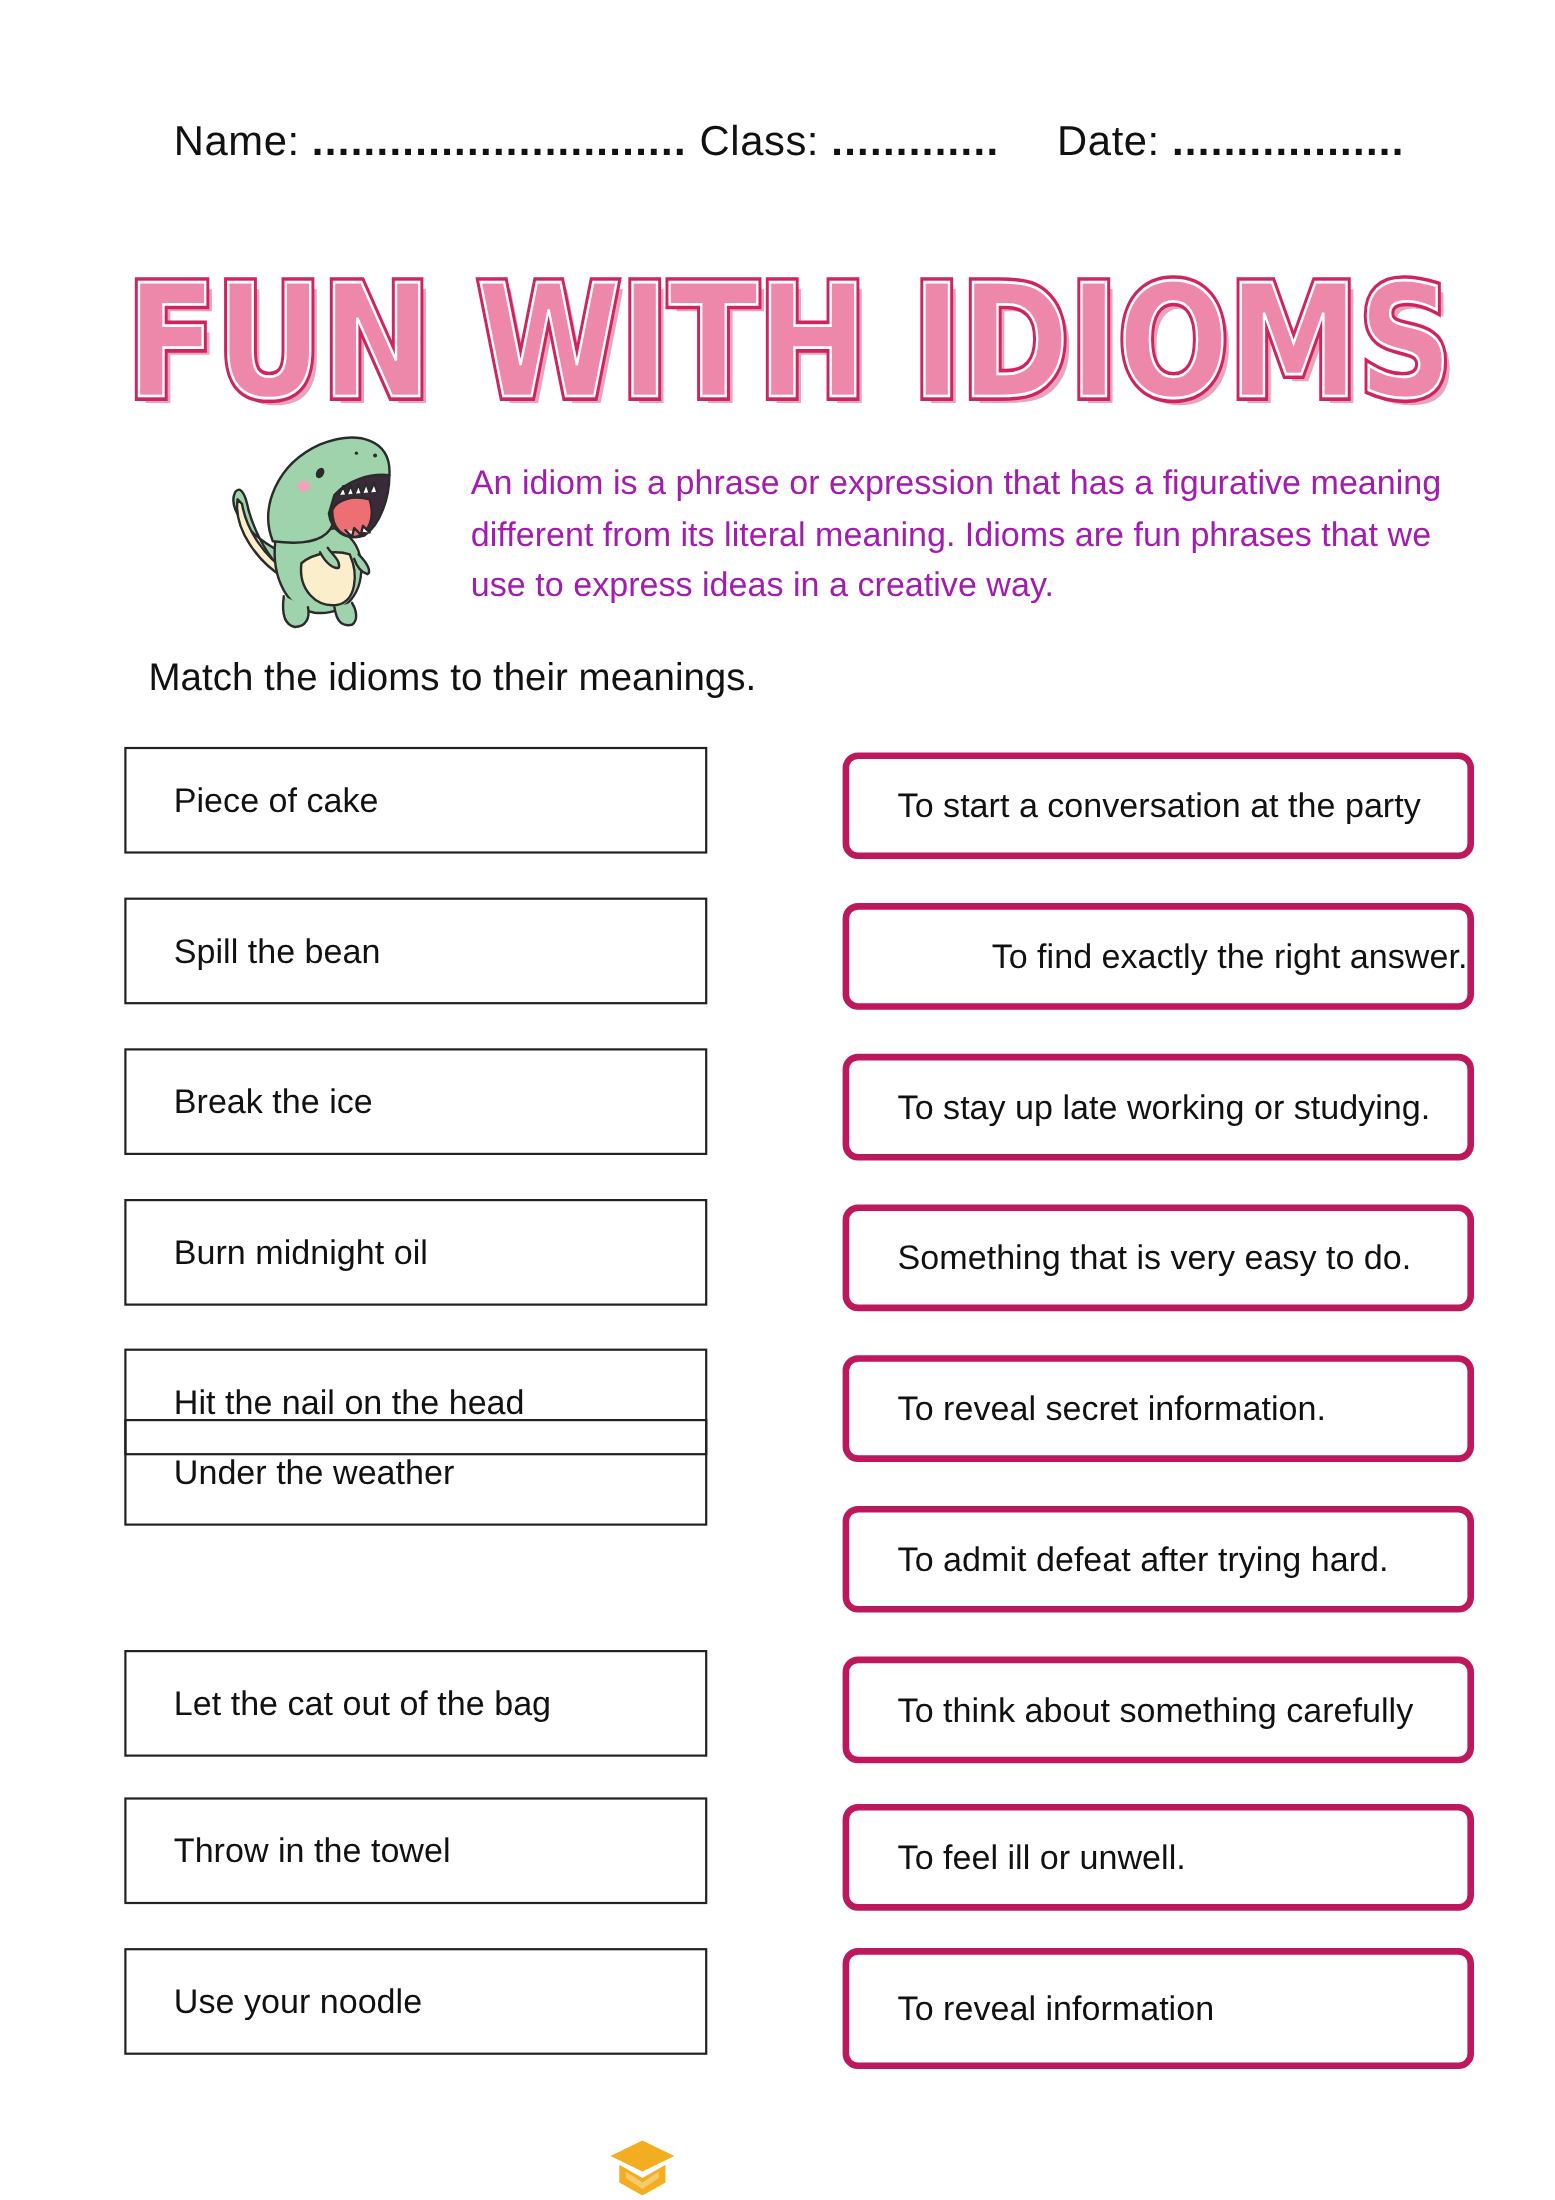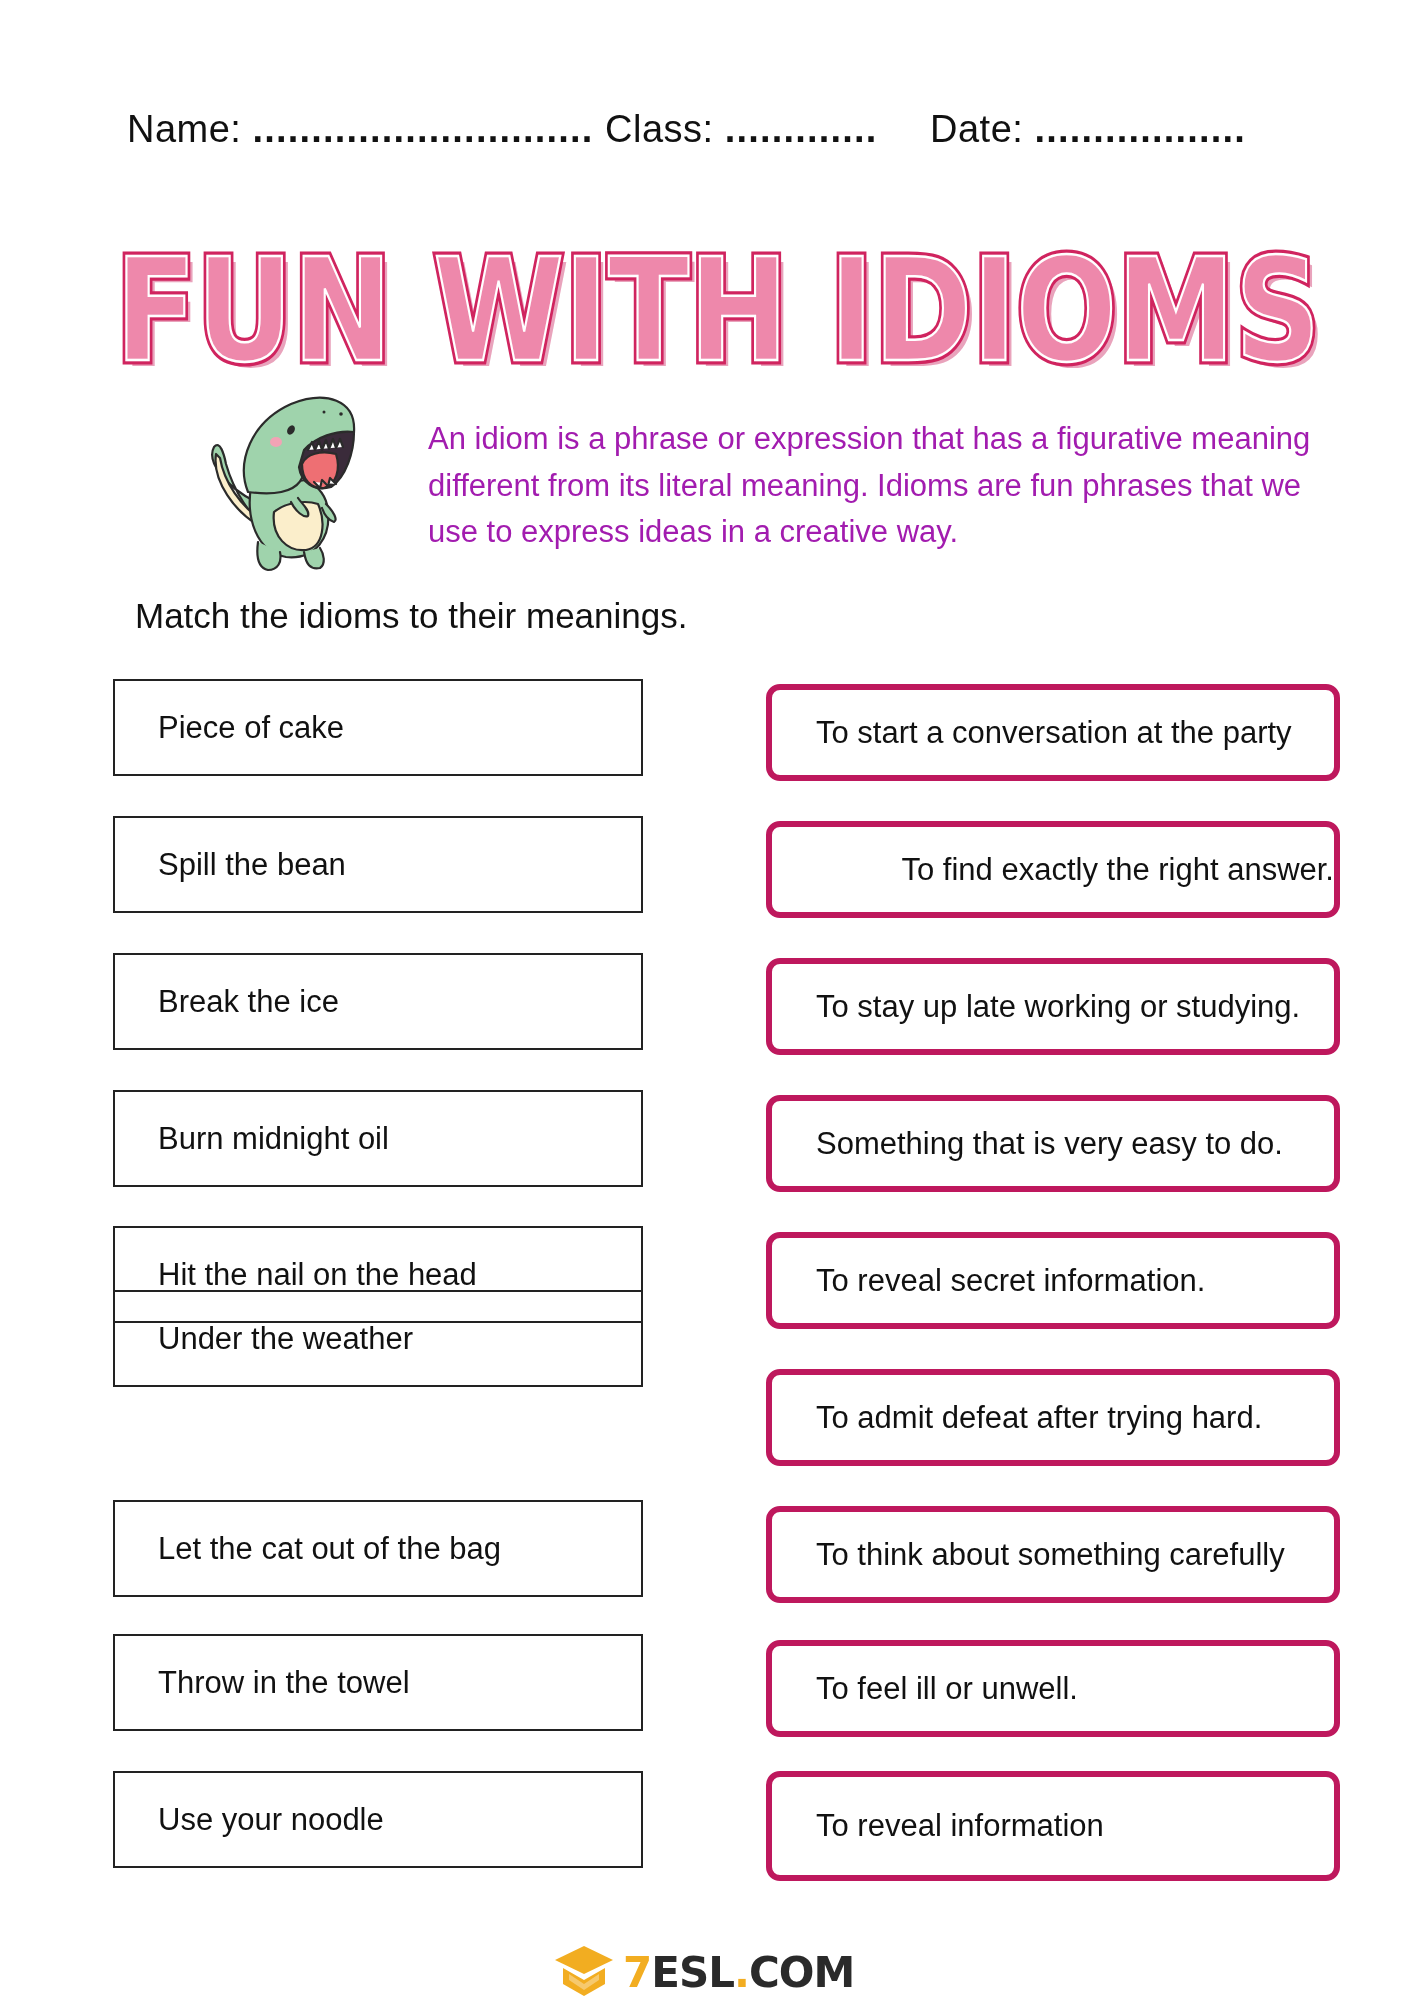--- a/index.html
+++ b/index.html
@@ -1,21 +1,21 @@
 <!DOCTYPE html>
 <html><head>
 <meta charset="utf-8">
 <style>
   html, body { margin: 0; padding: 0; background: #ffffff; }
   body { width: 1414px; height: 2000px; position: relative; overflow: hidden;
          font-family: "DejaVu Sans", "Liberation Sans", sans-serif; color: #111; }
   .abs { position: absolute; }
 
   .hdr { top: 108px; font-size: 38px; font-weight: 300; letter-spacing: 0.5px; white-space: nowrap; color:#111;
-         font-family: "Liberation Sans", sans-serif; }
+         font-family: "Liberation Sans", sans-serif; margin-left: 31px; }
   .hdr .dots { letter-spacing: 1.2px; font-weight: 700; }
 
   .title { left: 108px; top: 236px; width: 1220px; height: 140px; }
   .title svg { width: 100%; height: 100%; overflow: visible; }
 
   .dino { left: 196px; top: 392px; width: 165px; height: 182px; }
 
   .intro { left: 428px; top: 416px; width: 950px; font-size: 31px; line-height: 46.5px;
            font-family: "Liberation Sans", sans-serif; color:#a21caf; }
 
@@ -163,14 +163,13 @@
 </div>
 
 <div class="abs logo">
   <span>
     <svg width="62" height="52" viewBox="0 0 62 52">
       <polygon points="31,2 60,16 31,30 2,16" fill="#f2ad21"></polygon>
       <polygon points="10,24 31,36 52,24 52,40 31,52 10,40" fill="#f2ad21"></polygon>
       <polygon points="16,30 31,40 46,30 46,36 31,46 16,36" fill="#ffffff" opacity="0.35"></polygon>
     </svg>
   </span>
-  <span class="txt"><span class="orange">7</span><span>ESL</span><span class="orange">.</span><span>COM</span></span>
 </div>
 
 </body></html>

